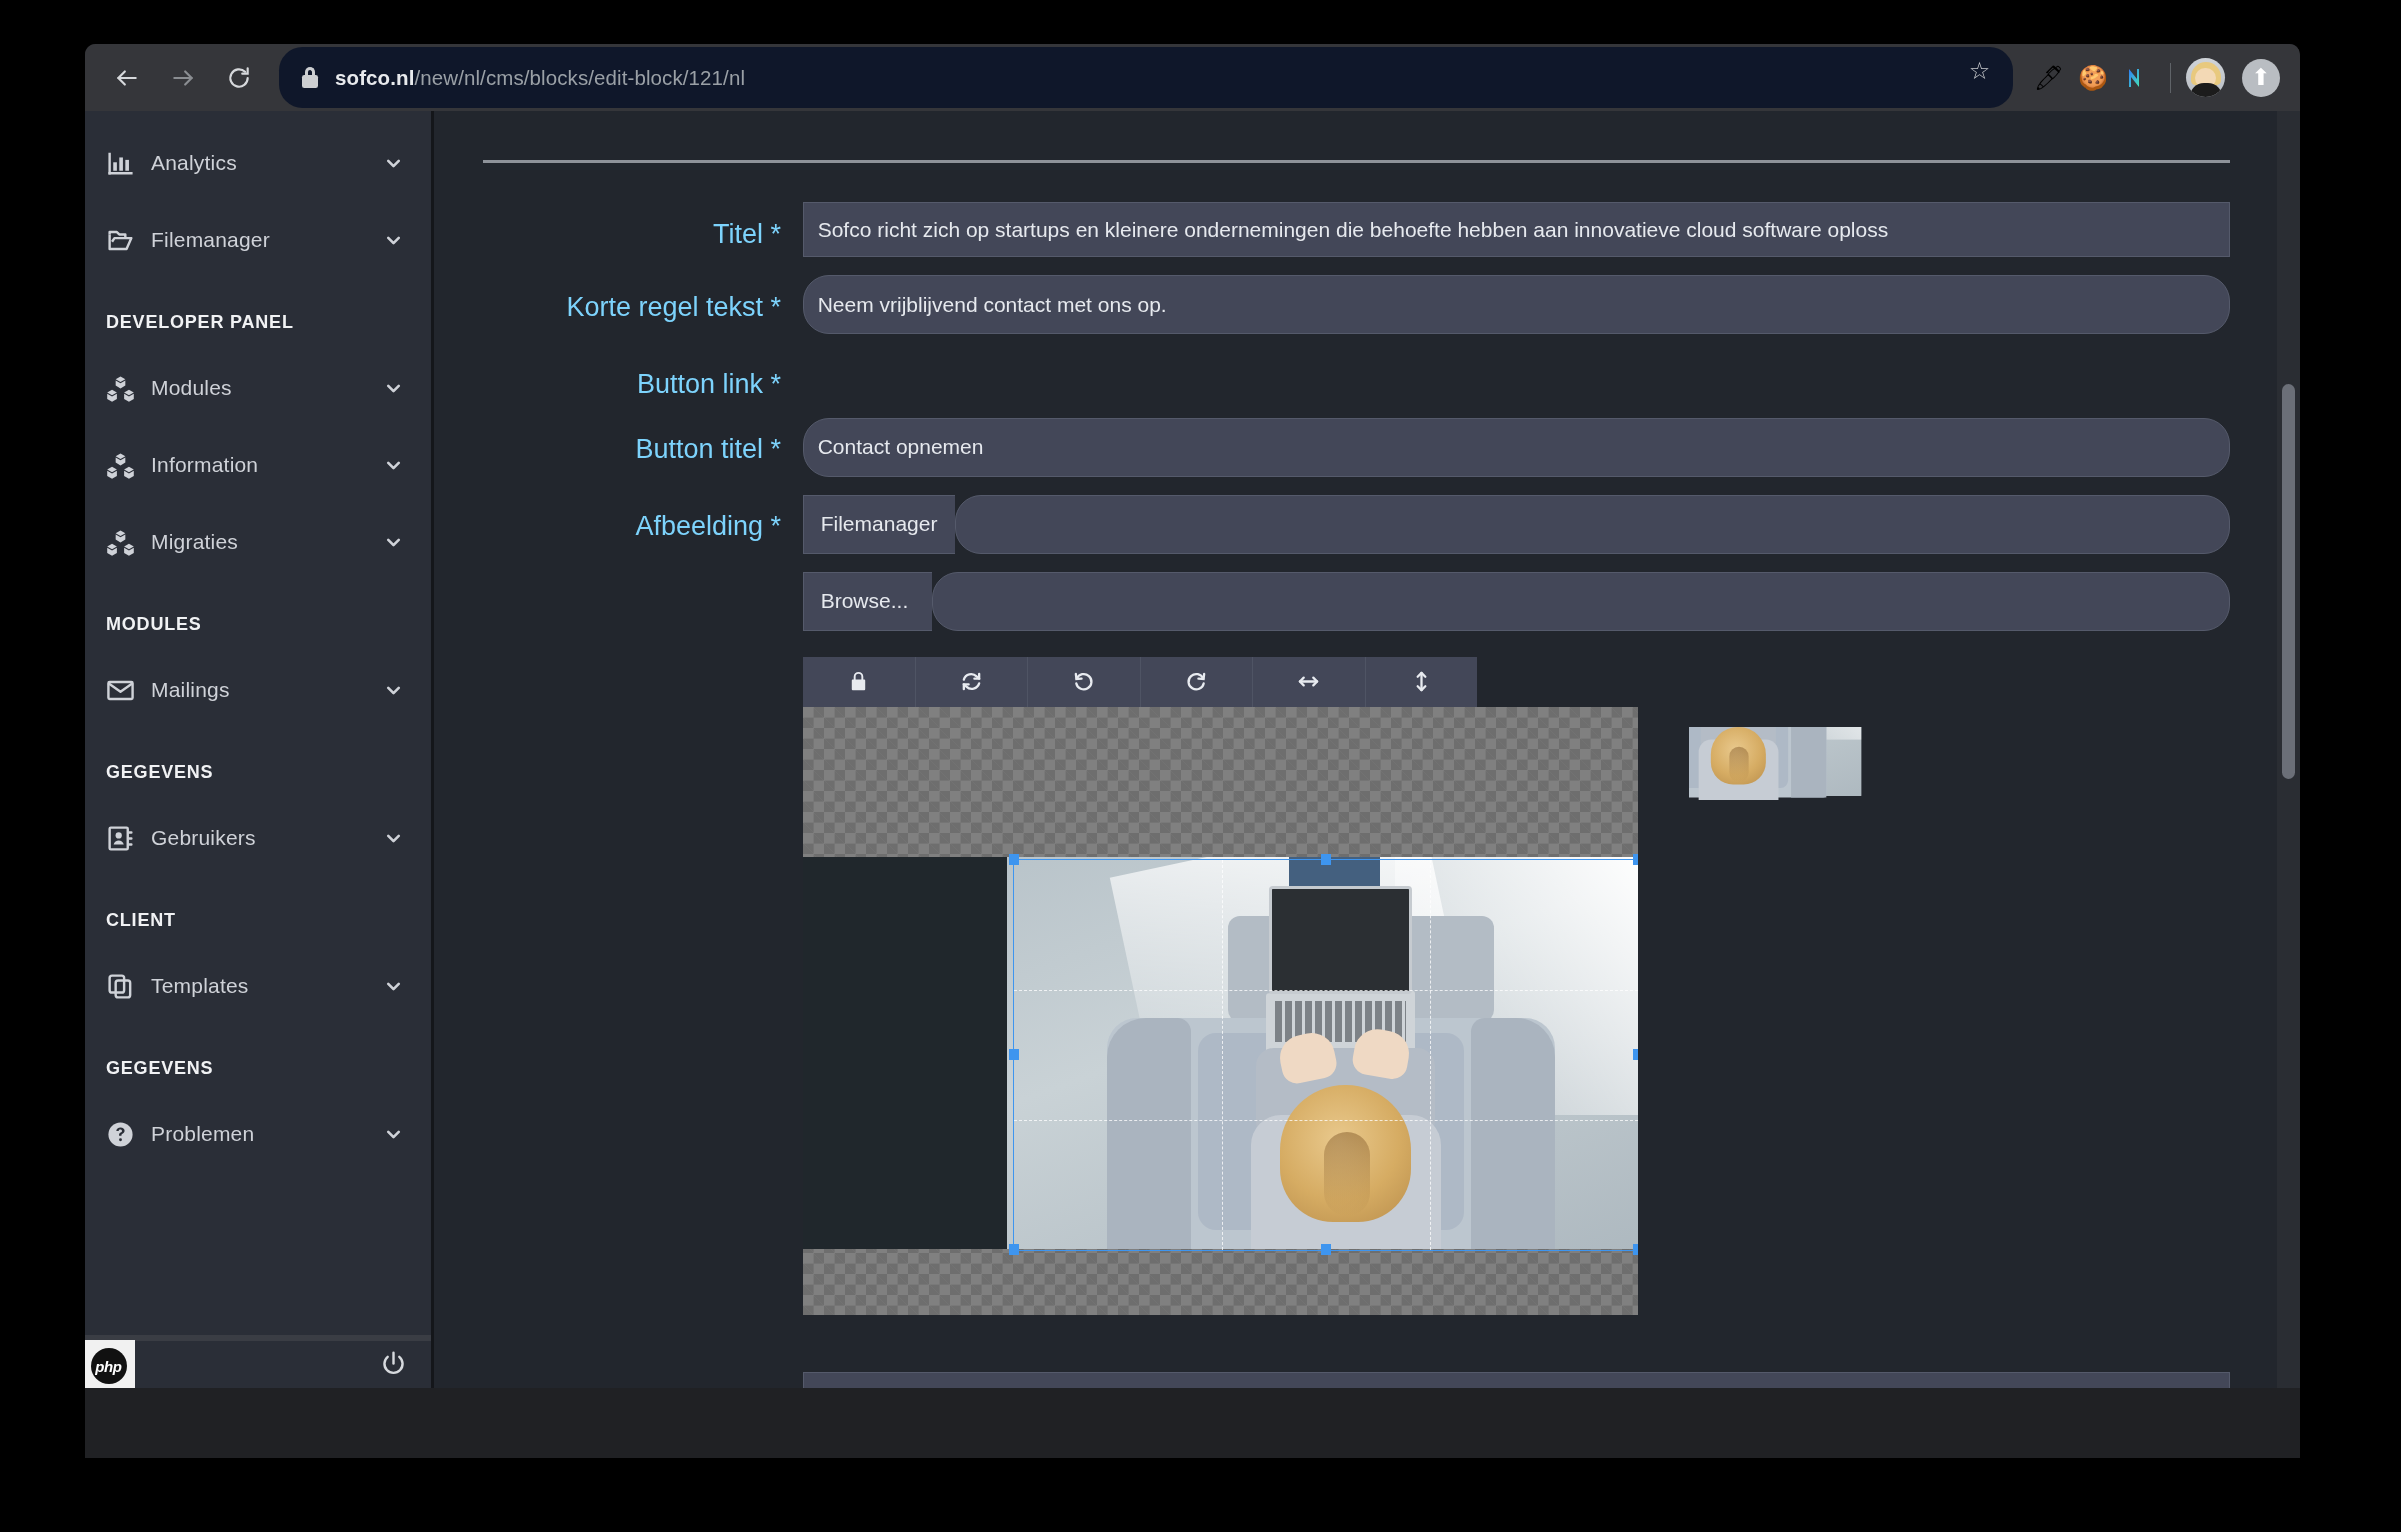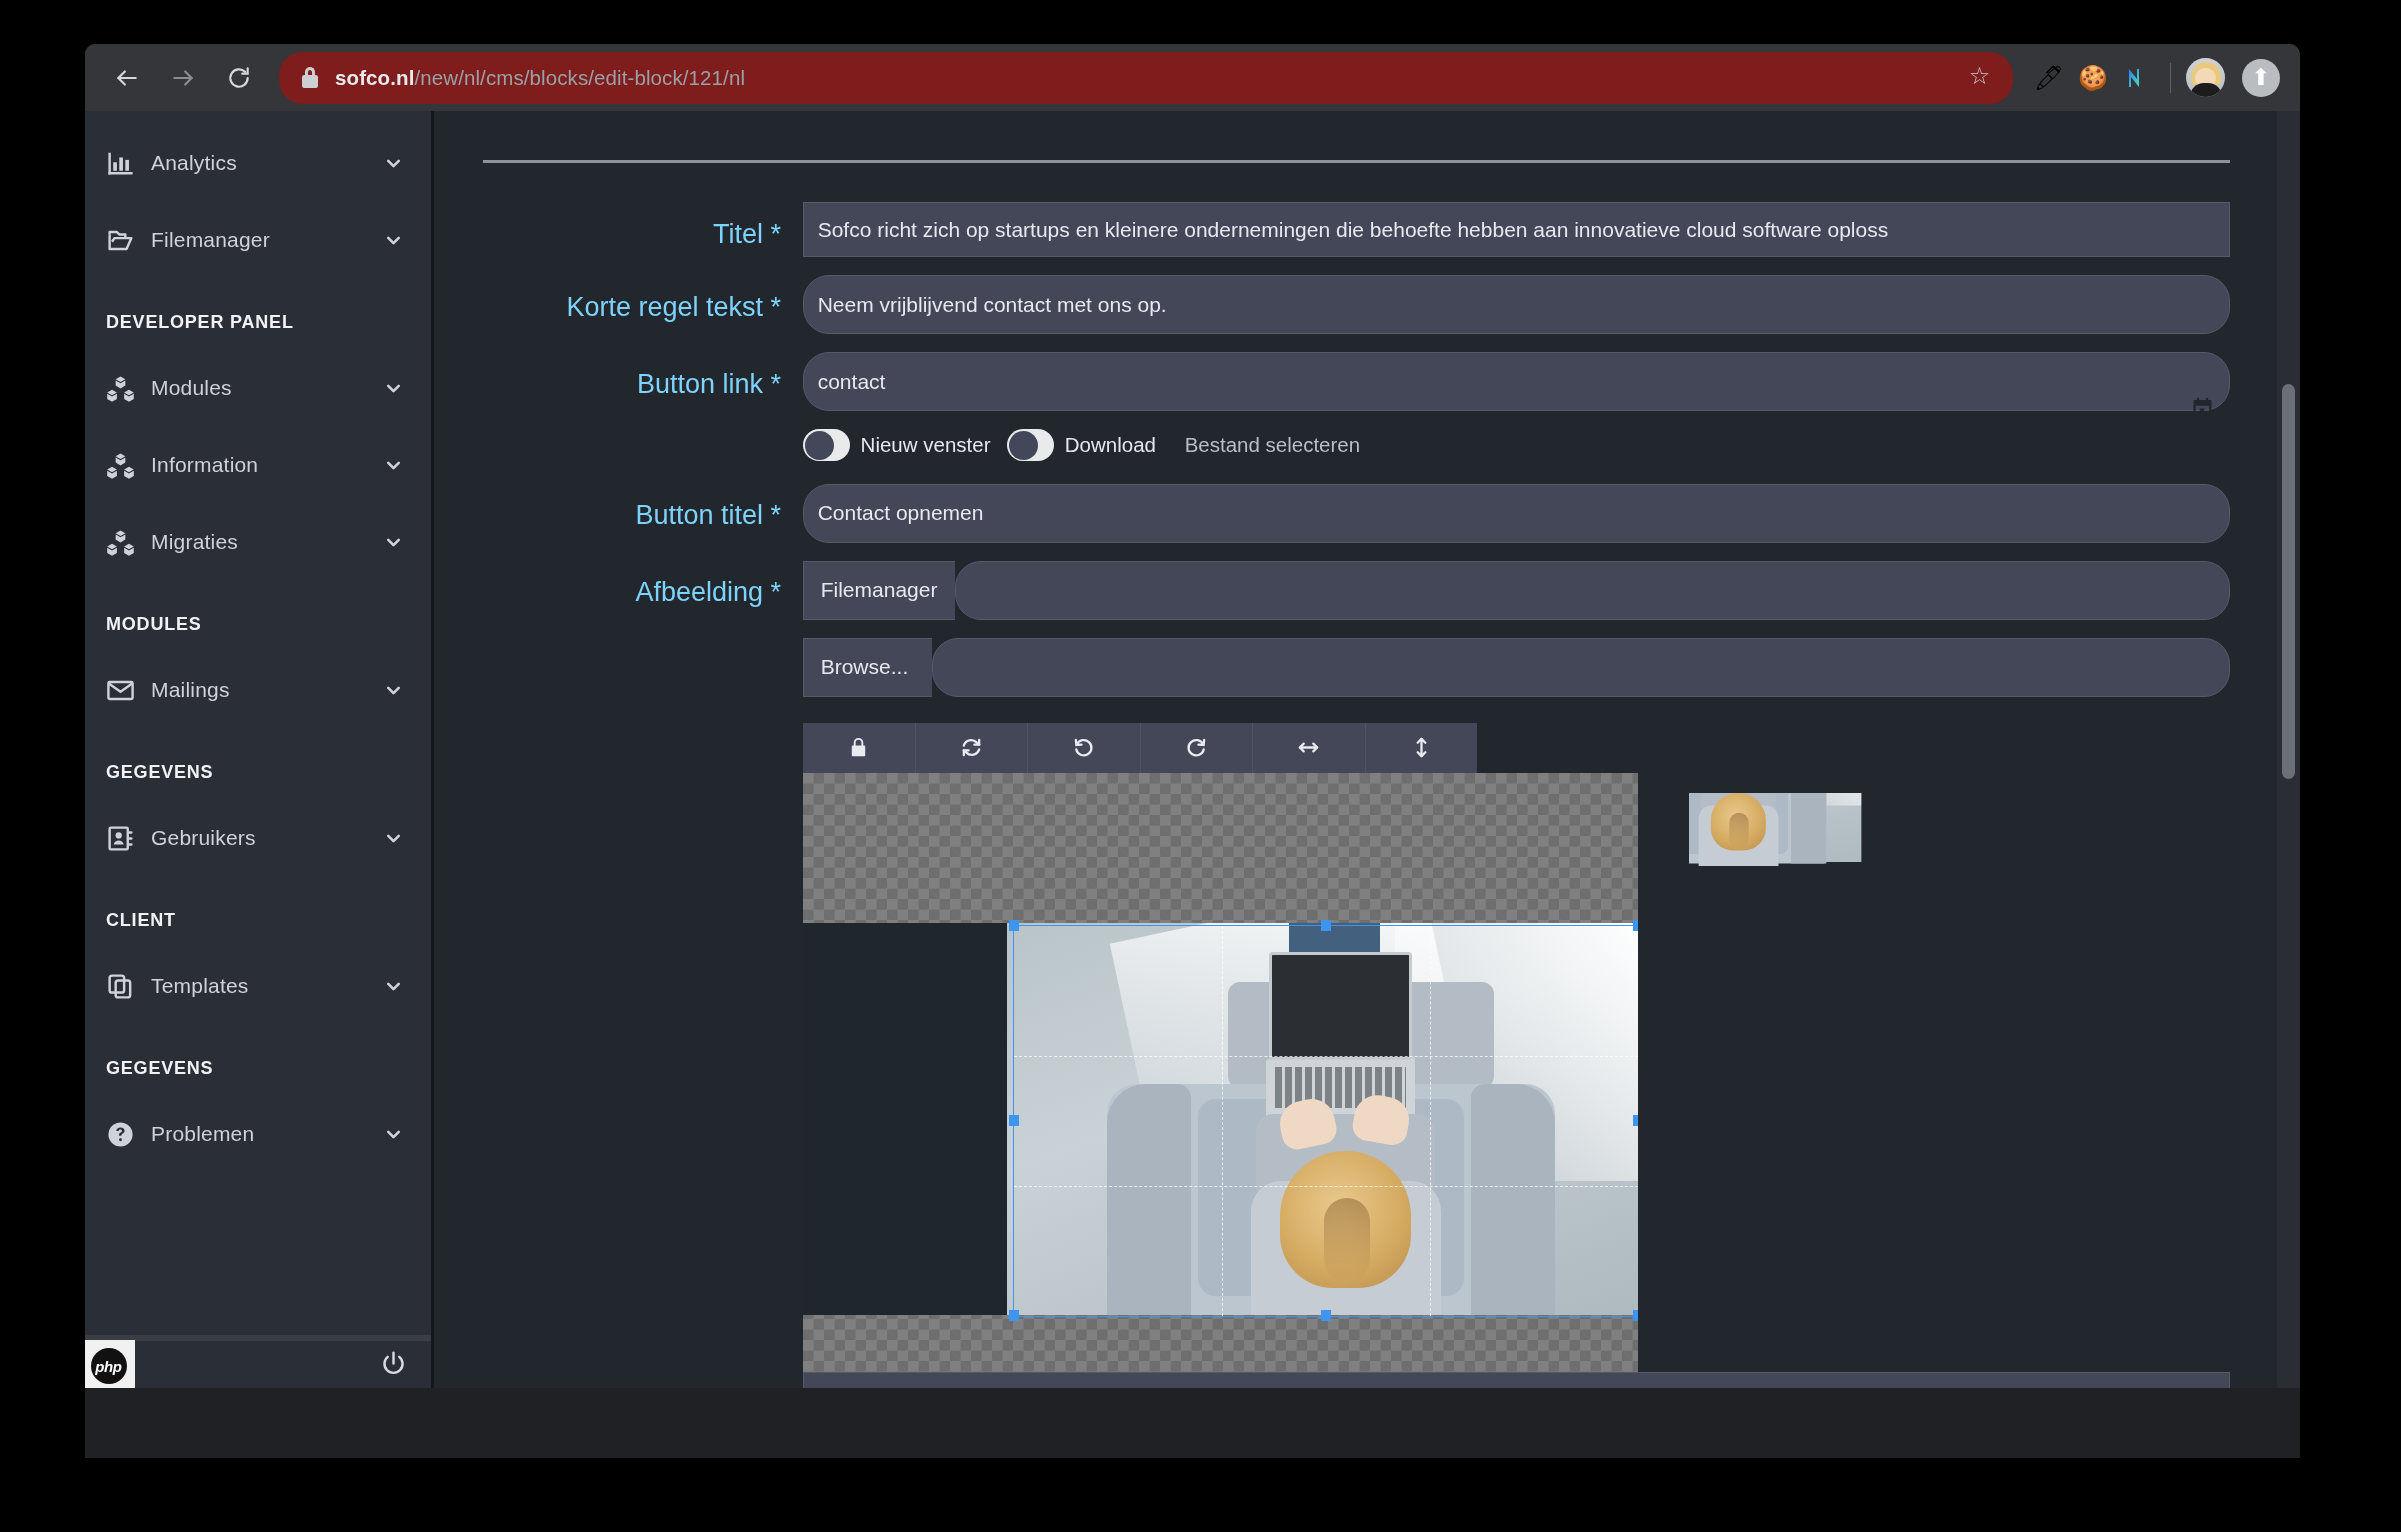--- a/index.html
+++ b/index.html
@@ -65,22 +65,22 @@
   }
   .navbtn {
     width: 47px; height: 47px; margin-left: 9px;
     display: flex; align-items: center; justify-content: center;
     color: #d6d8db;
   }
   .navbtn:first-child { margin-left: 18px; }
   .navbtn svg { width: 26px; height: 26px; }
   .omnibox {
     margin-left: 16.7px; margin-right: 13.7px;
-    flex: 1 1 auto; height: 52px;
-    background: #7f1d1d; border-radius: 23.5px;
+    flex: 1 1 auto; height: 61px;
+    background: #0f172a; border-radius: 23.5px;
     display: flex; align-items: center; padding: 0 23px;
     position: relative;
   }
   .lock { width: 16.7px; height: 20.5px; position: relative; flex: 0 0 auto; margin-right: 16.7px; }
   .lock .body { position: absolute; bottom: 0; width: 16.7px; height: 13px; background: #cdcfd2; border-radius: 2.3px; }
   .lock .shackle { position: absolute; top: 0; left: 3px; width: 10.6px; height: 10.6px;
     border: 3px solid #cdcfd2; border-bottom: none; border-radius: 5.3px 5.3px 0 0; }
   .url { font-size: 20.5px; color: #9aa0a6; white-space: nowrap; letter-spacing: 0.1px; }
   .url b { color: #e8eaed; font-weight: 700; }
   .star { position: absolute; right: 23px; top: 12px; color: #c8cacd; font-size: 24px; line-height: 23px; }
@@ -539,36 +539,20 @@
 
         <div class="row">
           <div class="lab">Korte regel tekst *</div>
           <div class="field">
             <div class="inp tall">Neem vrijblijvend contact met ons op.</div>
           </div>
         </div>
 
         <div class="row">
           <div class="lab">Button link *</div>
-          <div class="field">
-            <div class="inp tall">contact</div>
-            <div class="cal-ico">
-              <svg viewBox="0 0 24 24" fill="currentColor">
-                  <path d="M7 2h2v2h6V2h2v2h2a1 1 0 0 1 1 1v14a1 1 0 0 1-1 1H5a1 1 0 0 1-1-1V5a1 1 0 0 1 1-1h2V2zm-1 7v9h12V9H6z"></path>
-                  <rect x="9.5" y="11.5" width="4" height="4"></rect>
-                </svg>
-            </div>
-            <div class="toggles">
-              <div class="toggle"></div>
-              <div class="tg-label">Nieuw venster</div>
-              <div class="toggle"></div>
-              <div class="tg-label">Download</div>
-              <div class="filelink">Bestand selecteren</div>
-            </div>
-          </div>
         </div>
 
         <div class="row" style="margin-top:7.6px">
           <div class="lab">Button titel *</div>
           <div class="field">
             <div class="inp tall">Contact opnemen</div>
           </div>
         </div>
 
         <div class="row">

